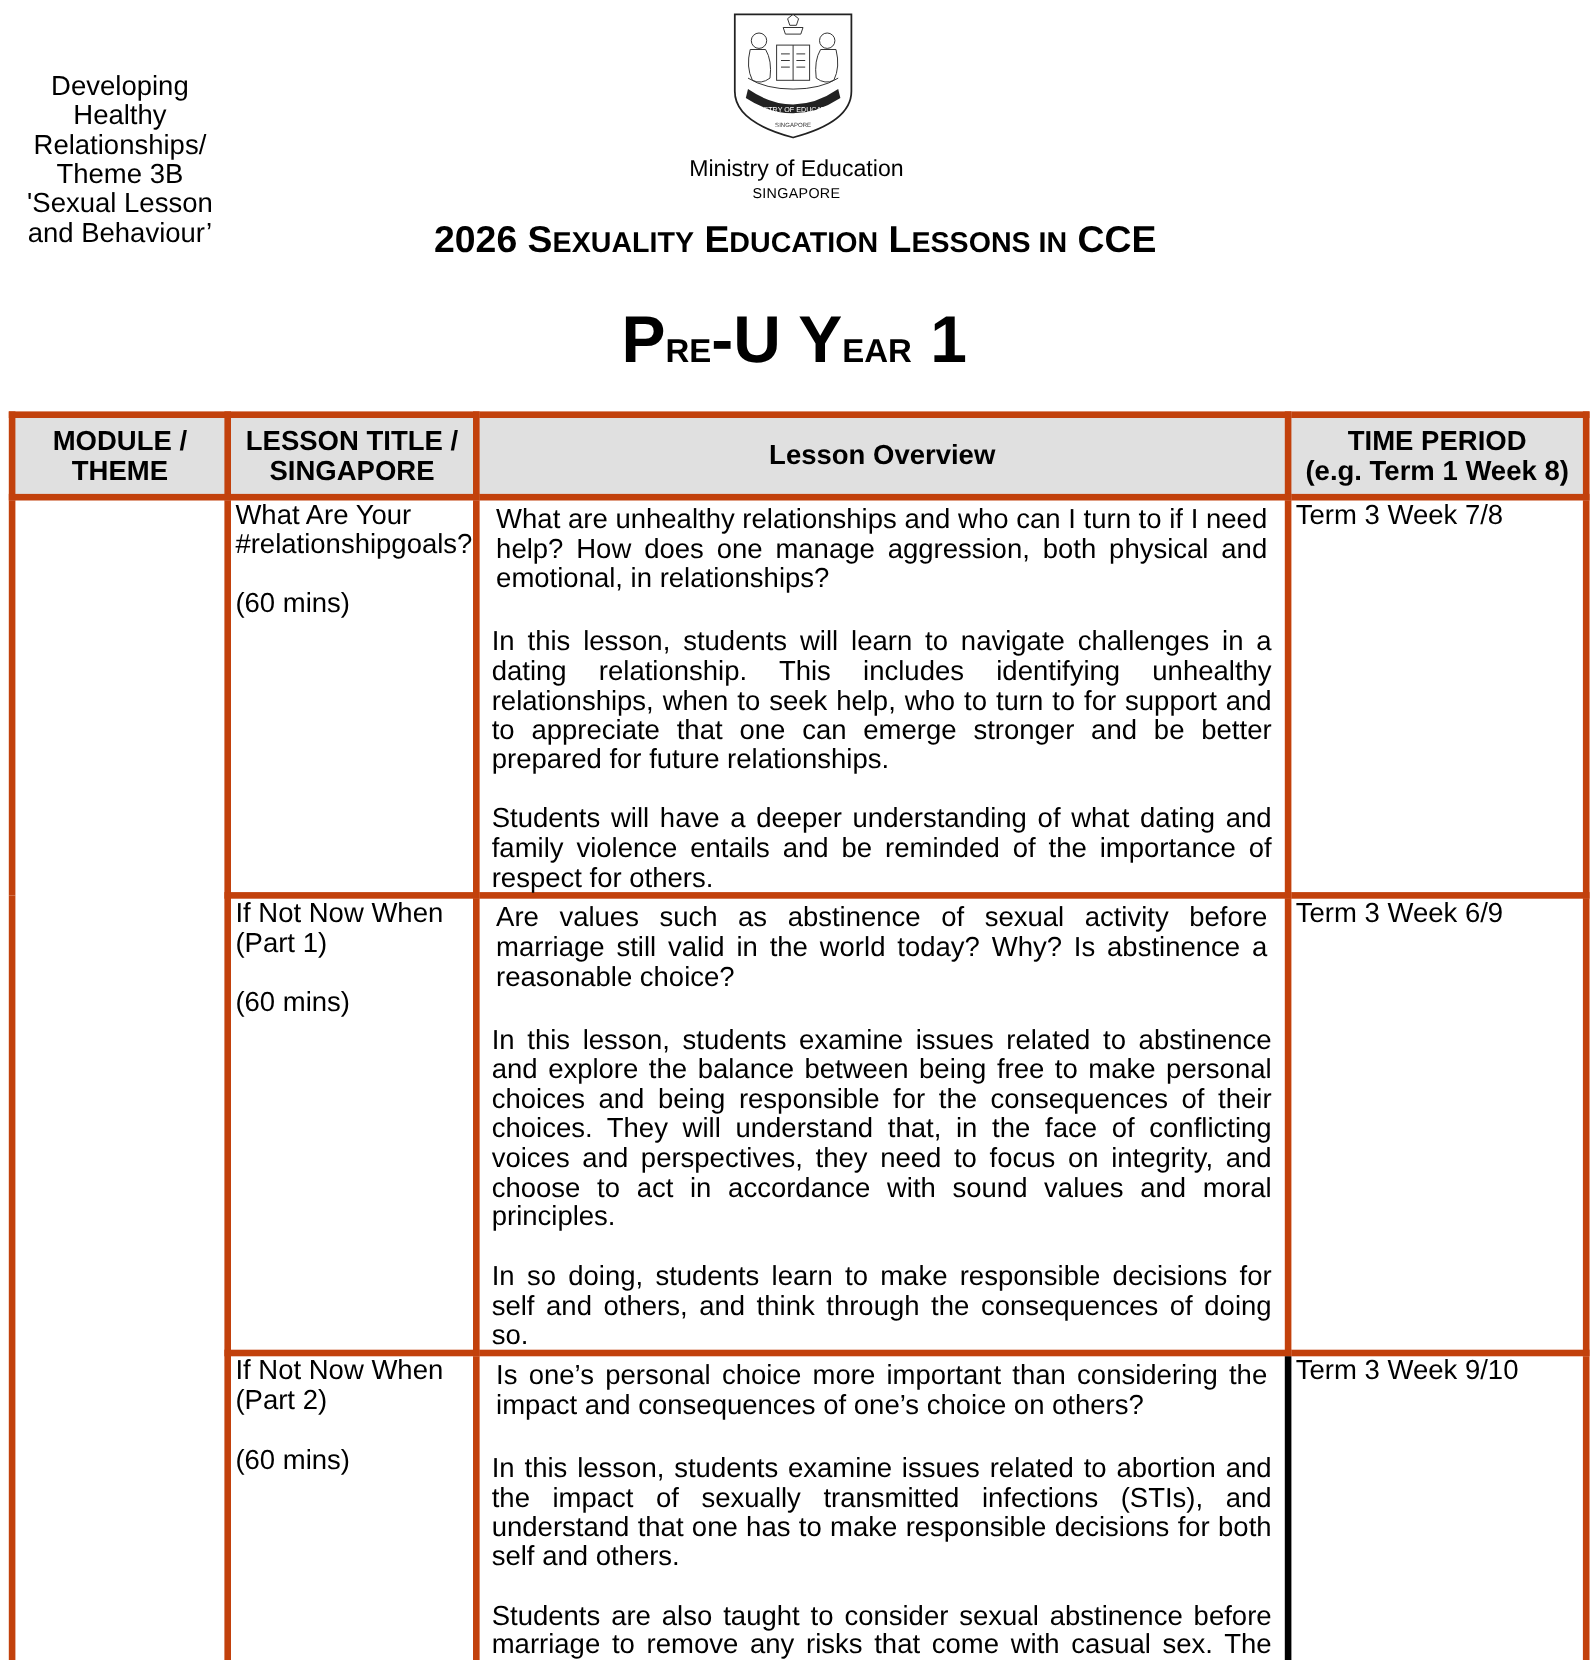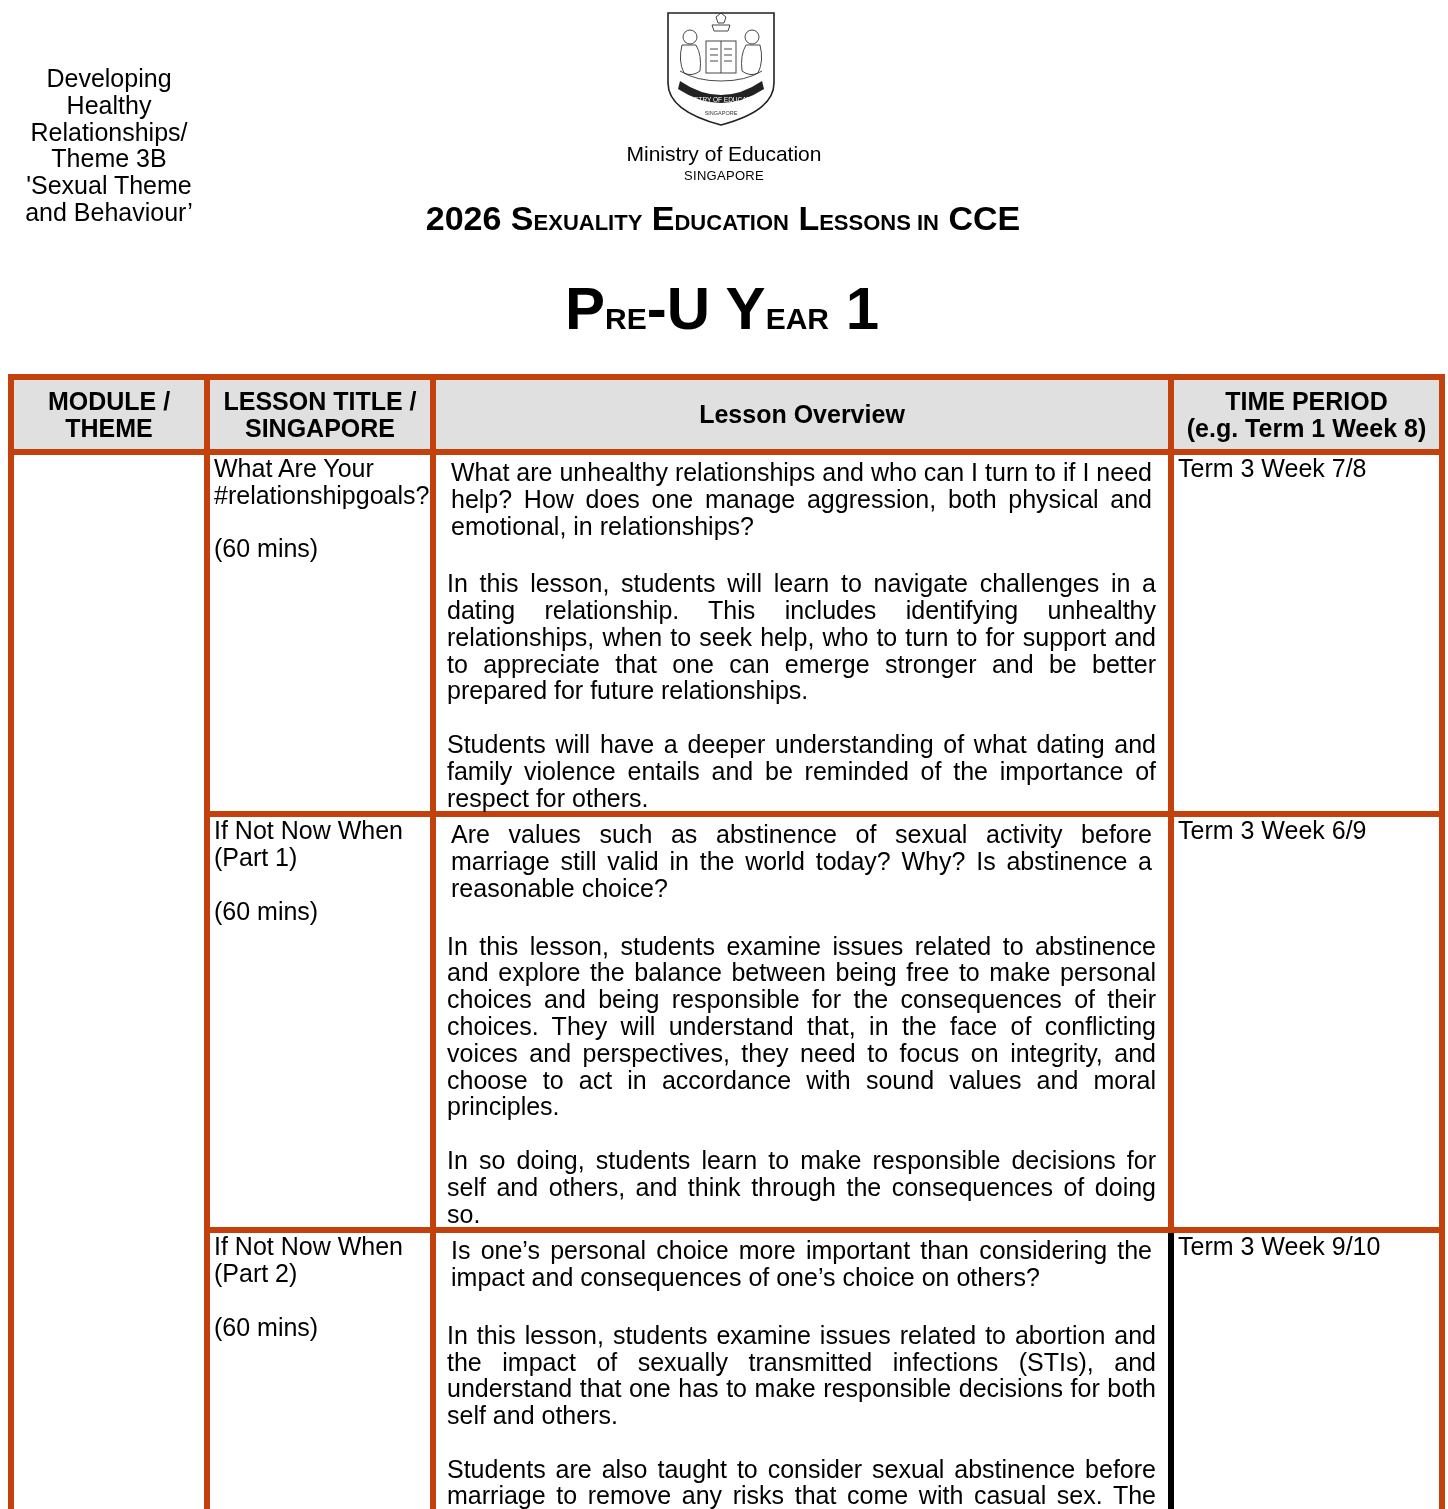--- a/index.html
+++ b/index.html
@@ -15,21 +15,21 @@
     font-size: 21px; line-height: 24px;
   }
   .ministry-sub {
     position: absolute; left: 0; width: 1448px; top: 168px; text-align: center;
     font-size: 13px; line-height: 15px; letter-spacing: 0.3px;
   }
   .doc-title {
     position: absolute; left: 0; width: 1446px; top: 198px; text-align: center;
     font-weight: bold; font-size: 34px; line-height: 40px;
   }
-  .doc-title .sc { font-size: 22px; }
+  .doc-title .sc { font-size: 26px; }
   .level-title {
     position: absolute; left: 0; width: 1444px; top: 276px; text-align: center;
     font-weight: bold; font-size: 60px; line-height: 66px;
   }
   .level-title .sc { font-size: 30px; }
 
   table.lessons {
     position: absolute; left: 8px; top: 374px;
     border-collapse: collapse; table-layout: fixed;
     width: 1431px;
@@ -115,21 +115,21 @@
     </tr>
   </thead>
   <tbody>
     <tr class="r1">
       <td class="col-module" rowspan="3">
         <div style="margin-top:-390px">
           <span>Developing</span><br>
           <span>Healthy</span><br>
           <span>Relationships/</span><br>
           <span>Theme 3B</span><br>
-          <span>'Sexual Theme</span><br>
+          <span>'Sexual Lesson</span><br>
           <span>and Behaviour’</span>
         </div>
       </td>
       <td class="col-title">
         <span>What Are Your</span><br>
         <span>#relationshipgoals?</span>
         <div class="gap"></div>
         <span>(60 mins)</span>
       </td>
       <td class="col-overview">

